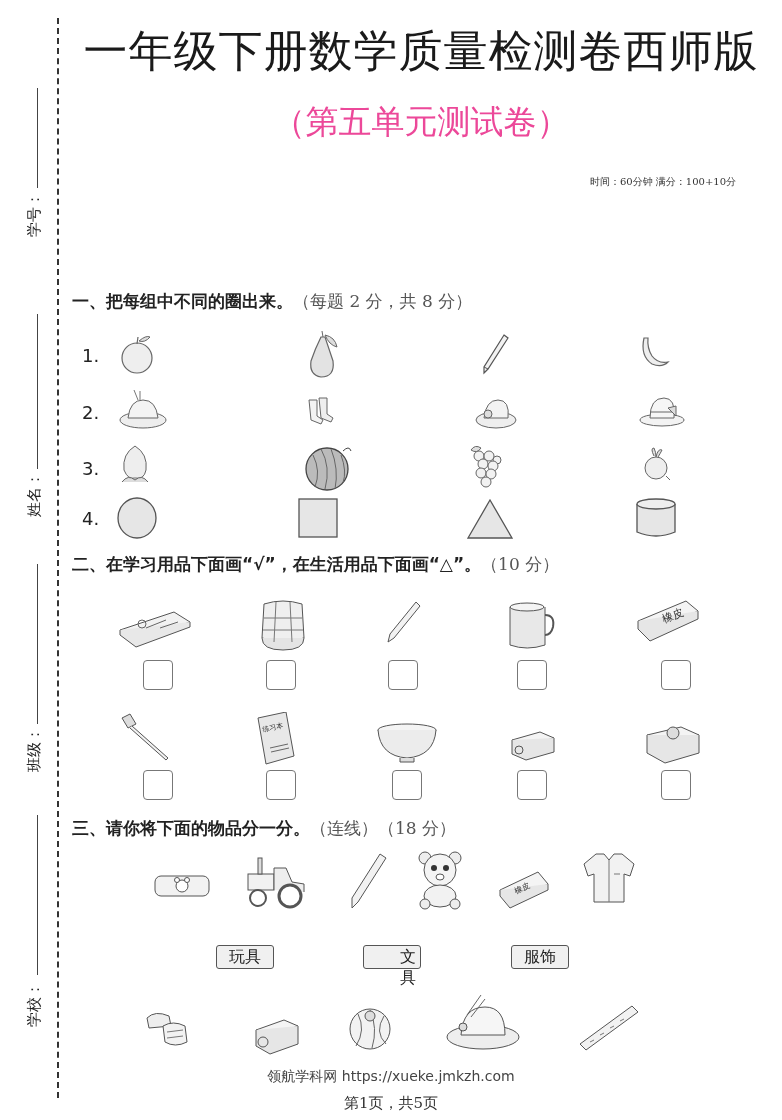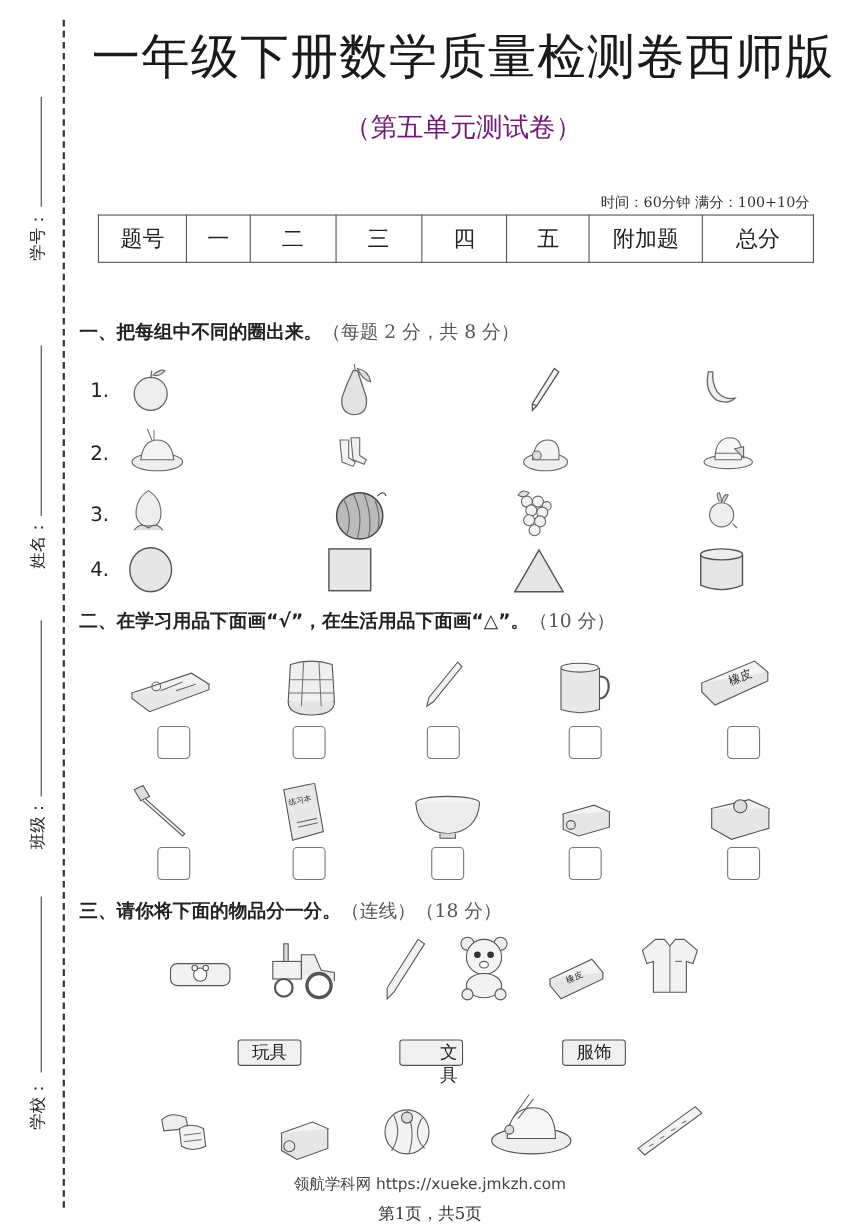--- a/index.html
+++ b/index.html
@@ -4,22 +4,22 @@
 <style>
   * { box-sizing: border-box; margin: 0; padding: 0; }
   html, body { width: 782px; height: 1120px; background: #ffffff; overflow: hidden; }
   body { position: relative; font-family: "DejaVu Serif", "Liberation Serif", serif; color: #222; }
 
   .dashline { position: absolute; left: 57px; top: 18px; height: 1080px; border-left: 2px dashed #333; }
   .side-line { position: absolute; left: 37px; width: 1px; background: #444; }
   .side-label { position: absolute; left: 14px; font-family: "DejaVu Sans", sans-serif; font-size: 15px; transform: rotate(-90deg); transform-origin: center; white-space: nowrap; color: #222; }
 
   .title { position: absolute; left: 60px; width: 722px; top: 22px; text-align: center; font-size: 44px; font-weight: normal; letter-spacing: 1px; color: #1a1a1a; }
-  .subtitle { position: absolute; left: 60px; width: 722px; top: 100px; text-align: center; font-size: 24px; color: #701a75; }
-  .meta { position: absolute; right: 46px; top: 175px; font-size: 13px; color: #333; }
+  .subtitle { position: absolute; left: 60px; width: 722px; top: 100px; text-align: center; font-size: 33px; color: #ec4899; }
+  .meta { position: absolute; right: 46px; top: 175px; font-size: 10px; color: #333; }
 
   table.score { position: absolute; left: 89px; top: 195px; width: 651px; border-collapse: collapse; font-family: "DejaVu Sans", sans-serif; }
   table.score td { border: 1.5px solid #555; height: 43px; text-align: center; font-size: 20px; color: #222; }
 
   .section-title { position: absolute; font-family: "DejaVu Sans", sans-serif; font-size: 17px; font-weight: bold; color: #222; white-space: nowrap; }
   .section-title .pts { font-weight: normal; color: #555; font-family: "DejaVu Serif", serif; }
 
   .rownum { position: absolute; left: 82px; font-family: "DejaVu Sans", sans-serif; font-size: 18px; color: #222; }
   .icon { position: absolute; }
   .icon svg { width: 100%; height: 100%; display: block; }
@@ -46,30 +46,20 @@
 
 <div class="side-line" style="top:815px;height:160px;"></div>
 <div class="side-label" style="top:995px;left:12px;">学校：</div>
 
 <div class="title">一年级下册数学质量检测卷西师版</div>
 <div class="subtitle">（第五单元测试卷）</div>
 <div class="meta">时间：60分钟  满分：100+10分</div>
 
 <table class="score">
   <tbody>
-      <tr>
-    <td style="width:80px">题号</td>
-    <td style="width:58px">一</td>
-    <td style="width:78px">二</td>
-    <td style="width:78px">三</td>
-    <td style="width:78px">四</td>
-    <td style="width:75px">五</td>
-    <td style="width:103px">附加题</td>
-    <td style="width:101px">总分</td>
-  </tr>
 </tbody>
   </table>
 
 <div class="section-title" style="left:72px;top:290px;">
   <span>一、把每组中不同的圈出来。</span><span class="pts">（每题 2 分，共 8 分）</span>
 </div>
 
 <div class="rownum" style="top:345px;">1.</div>
 <div class="rownum" style="top:402px;">2.</div>
 <div class="rownum" style="top:458px;">3.</div>

